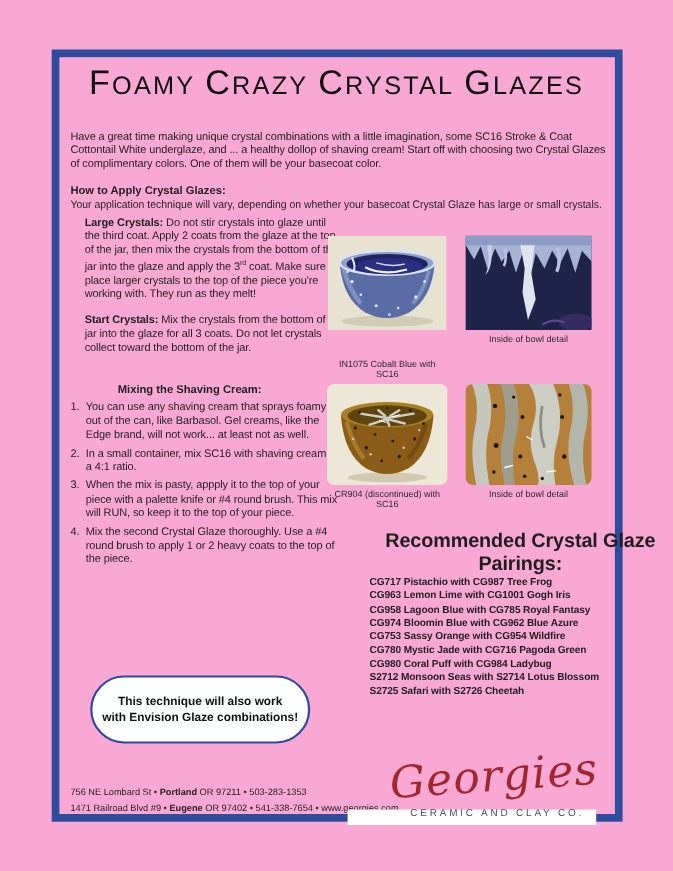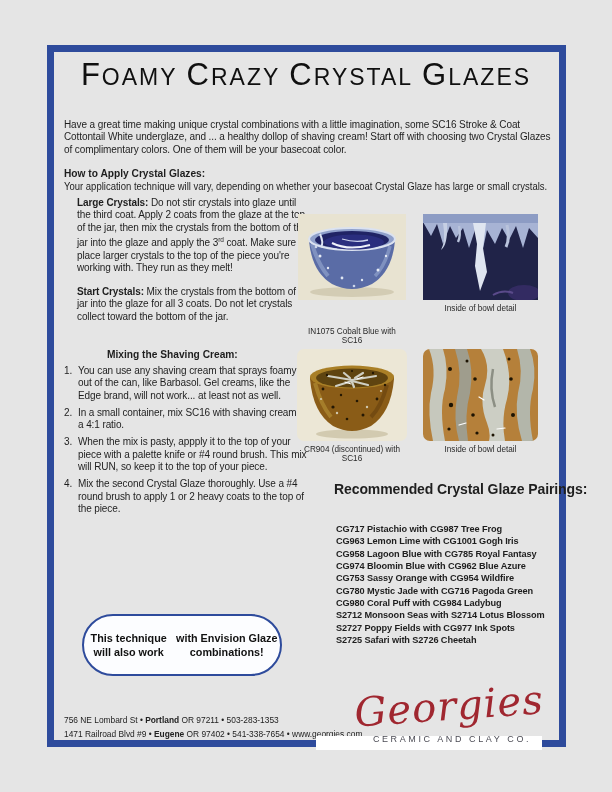--- a/index.html
+++ b/index.html
@@ -1,17 +1,17 @@
 <!DOCTYPE html>
 <html style="--border-blue: #2e4b9c; --logo-red: #a02730; --logo-gray: #4c4c55; --callout-bg: #fcfdff;"><head>
 <meta charset="utf-8">
 <style>
   html,body { margin:0; padding:0; background:#ffffff; }
   #page {
-    position:relative; width:612px; height:792px; background:#e5e5e5;
+    position:relative; width:612px; height:792px; background:#f9a8d4;
     font-family:"Liberation Sans", sans-serif; color:#1e1e1e; overflow:hidden;text-decoration:underline;
   }
   .frame {
     position:absolute; left:47px; top:45px; width:519px; height:702px;
     border:7px solid var(--border-blue,#2e4b9c); box-sizing:border-box;
   }
   .title {
     position:absolute; left:54px; top:57px; width:504px; text-align:center;
     font-size:23px; letter-spacing:2px; color:#101010; white-space:nowrap;
   }
@@ -37,28 +37,28 @@
   .steps { position:absolute; left:64px; top:365px; width:248px; }
   .step { display:flex; margin-bottom:5px; font-size:10px; line-height:12.3px; letter-spacing:-0.1px; }
   .step-num { width:14px; flex:none; }
   .step-text { flex:1; }
   .firing { position:absolute; left:64px; top:549px; width:250px; font-size:10px; line-height:12.5px; }
   .firing-l2 { margin-left:40px; }
   .photo { position:absolute; overflow:hidden; }
   .photo svg { display:block; width:100%; height:100%; }
   .rounded { border-radius:7px; }
   .caption { position:absolute; font-size:8.2px; color:#2a2a2a; text-align:center; }
-  .pair-head { position:absolute; left:334px; top:481px; font-weight:bold; font-size:14px; letter-spacing:-0.1px;text-align:center; }
+  .pair-head { position:absolute; left:334px; top:481px; font-weight:bold; font-size:18px; letter-spacing:-0.1px;text-align:center; }
   .pairs { position:absolute; left:336px; top:503px;margin-top:20px; }
   .pair { font-size:9.2px; font-weight:600; line-height:12.35px; white-space:nowrap; letter-spacing:-0.1px; }
   .callout {
     position:absolute; left:82px; top:614px; width:200px; height:62px;
     border:2px solid var(--border-blue,#2e4b9c); border-radius:33px;
     background:var(--callout-bg,#fcfdff); box-sizing:border-box;
-    display:flex; flex-direction:row; align-items:center; justify-content:center;
+    display:flex; flex-direction:column; align-items:center; justify-content:center;
     font-weight:bold; font-size:10.8px; line-height:14px; color:#111; text-align:center;
   }
   .addresses { position:absolute; left:64px; top:714px; font-size:8.4px; line-height:13.5px; color:#222; }
   .logo-block { position:absolute; left:316px; top:736px; width:226px; height:14px; background:#fff; }
   .logo-script {
     position:absolute; left:336px; top:686px; width:226px; text-align:center;
     font-family:"DejaVu Serif", serif; font-style:italic; font-size:40px;
     color:var(--logo-red,#a02730); transform:rotate(-4deg); letter-spacing:1px; line-height:40px;
   }
   .logo-sub {
@@ -228,21 +228,20 @@
 
   <div class="pairs">
     <div class="pair">CG717 Pistachio with CG987 Tree Frog</div>
     <div class="pair">CG963 Lemon Lime with CG1001 Gogh Iris</div>
     <div class="pair">CG958 Lagoon Blue with CG785 Royal Fantasy</div>
     <div class="pair">CG974 Bloomin Blue with CG962 Blue Azure</div>
     <div class="pair">CG753 Sassy Orange with CG954 Wildfire</div>
     <div class="pair">CG780 Mystic Jade with CG716 Pagoda Green</div>
     <div class="pair">CG980 Coral Puff with CG984 Ladybug</div>
     <div class="pair">S2712 Monsoon Seas with S2714 Lotus Blossom</div>
-    <div class="pair">S2727 Poppy Fields with CG977 Ink Spots</div>
     <div class="pair">S2725 Safari with S2726 Cheetah</div>
   </div>
 
   <div class="callout">
     <div>This technique will also work</div>
     <div>with Envision Glaze combinations!</div>
   </div>
 
   <div class="addresses">
     <div><span>756 NE Lombard St • </span><b>Portland</b><span> OR 97211 • 503-283-1353</span></div>

